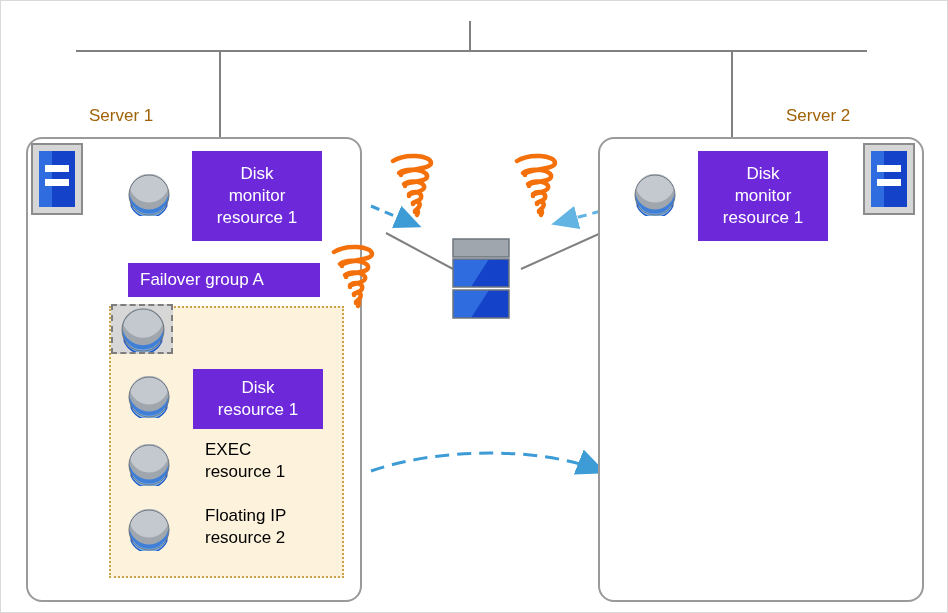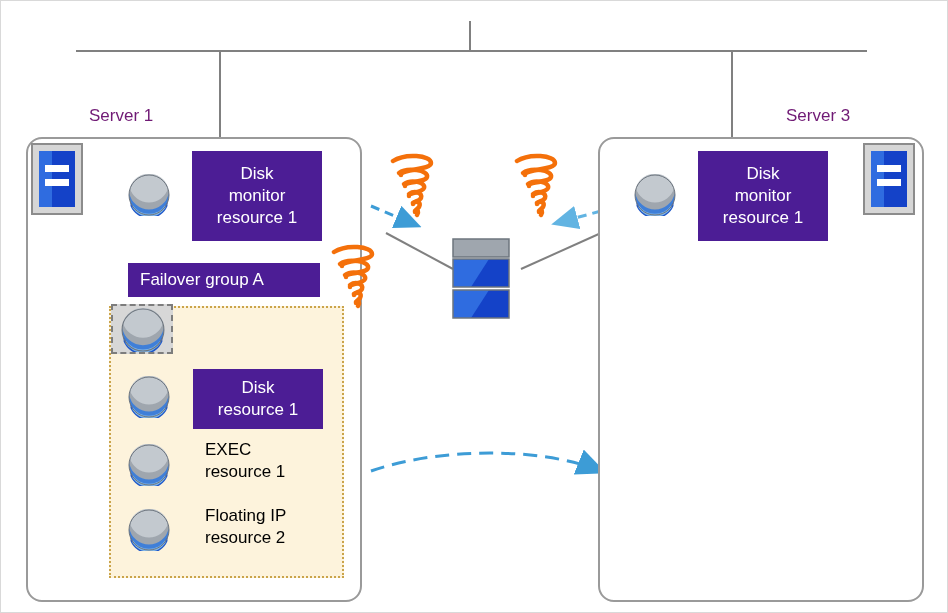--- a/index.html
+++ b/index.html
@@ -29,26 +29,26 @@
   .server-box {
     position: absolute;
     border: 2px solid #9a9a9a;
     border-radius: 16px;
     background: #ffffff;
     box-sizing: border-box;
   }
   .server-label {
     position: absolute;
     font-size: 17px;
-    color: #701a75;
+    color: #a16207;
     white-space: nowrap;
   }
   .orange-box {
     position: absolute;
-    background: #4c1d95;
+    background: #6d28d9;
     color: #ffffff;
     font-size: 17px;
     line-height: 1.28;
     box-sizing: border-box;
     display: flex;
     align-items: center;
     justify-content: center;
     text-align: center;
     padding: 4px 8px;
     white-space: pre-line;
@@ -137,21 +137,21 @@
     <path d="M370,205 L415,224" stroke="#3d9cd6" stroke-width="3" stroke-dasharray="9,6" fill="none" marker-end="url(#arrowBlue)"></path>
     <path d="M600,210 L556,222" stroke="#62b4e2" stroke-width="3" stroke-dasharray="9,6" fill="none" marker-end="url(#arrowBlueLt)"></path>
 
     <path d="M370,470 C440,446 540,446 600,470" stroke="#3d9cd6" stroke-width="3" stroke-dasharray="14,8" fill="none" marker-end="url(#arrowFail)"></path>
   </svg>
 
   <div class="server-box" style="left:25px; top:136px; width:336px; height:465px;"></div>
   <div class="server-box" style="left:597px; top:136px; width:326px; height:465px;"></div>
 
   <div class="server-label" style="left:88px; top:105px;">Server 1</div>
-  <div class="server-label" style="left:785px; top:105px;">Server 3</div>
+  <div class="server-label" style="left:785px; top:105px;">Server 2</div>
 
   <svg class="icon-server" style="left:30px; top:142px;" viewBox="0 0 52 72">
     <rect x="1" y="1" width="50" height="70" fill="#d6d6d6" stroke="#8c8c8c" stroke-width="2"></rect>
     <rect x="8" y="8" width="36" height="56" fill="#1442c8"></rect>
     <rect x="8" y="8" width="13" height="56" fill="#2f6ce0"></rect>
     <rect x="14" y="22" width="24" height="7" fill="#ffffff"></rect>
     <rect x="14" y="36" width="24" height="7" fill="#ffffff"></rect>
   </svg>
 
   <svg class="icon-server" style="left:862px; top:142px;" viewBox="0 0 52 72">

